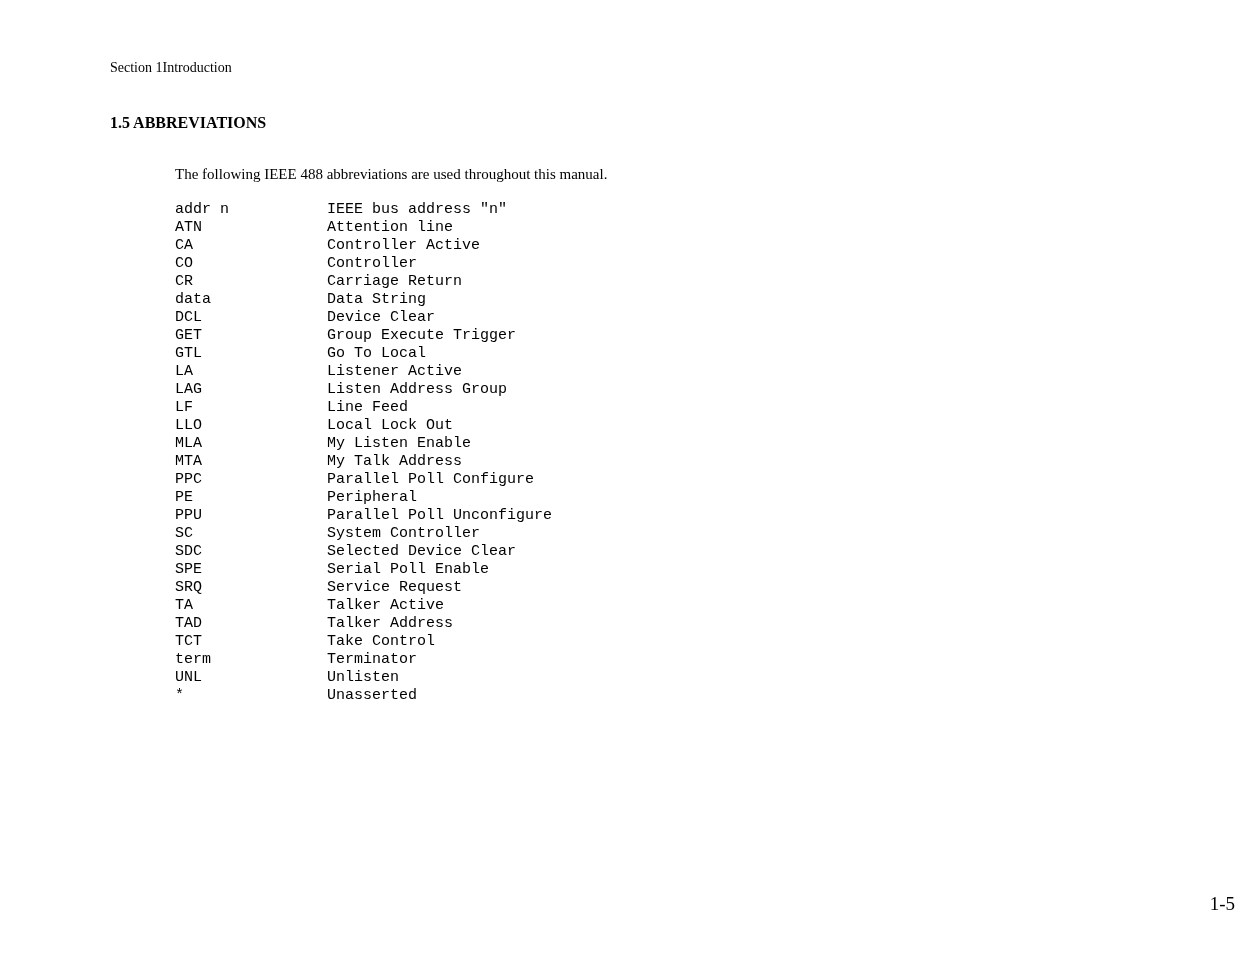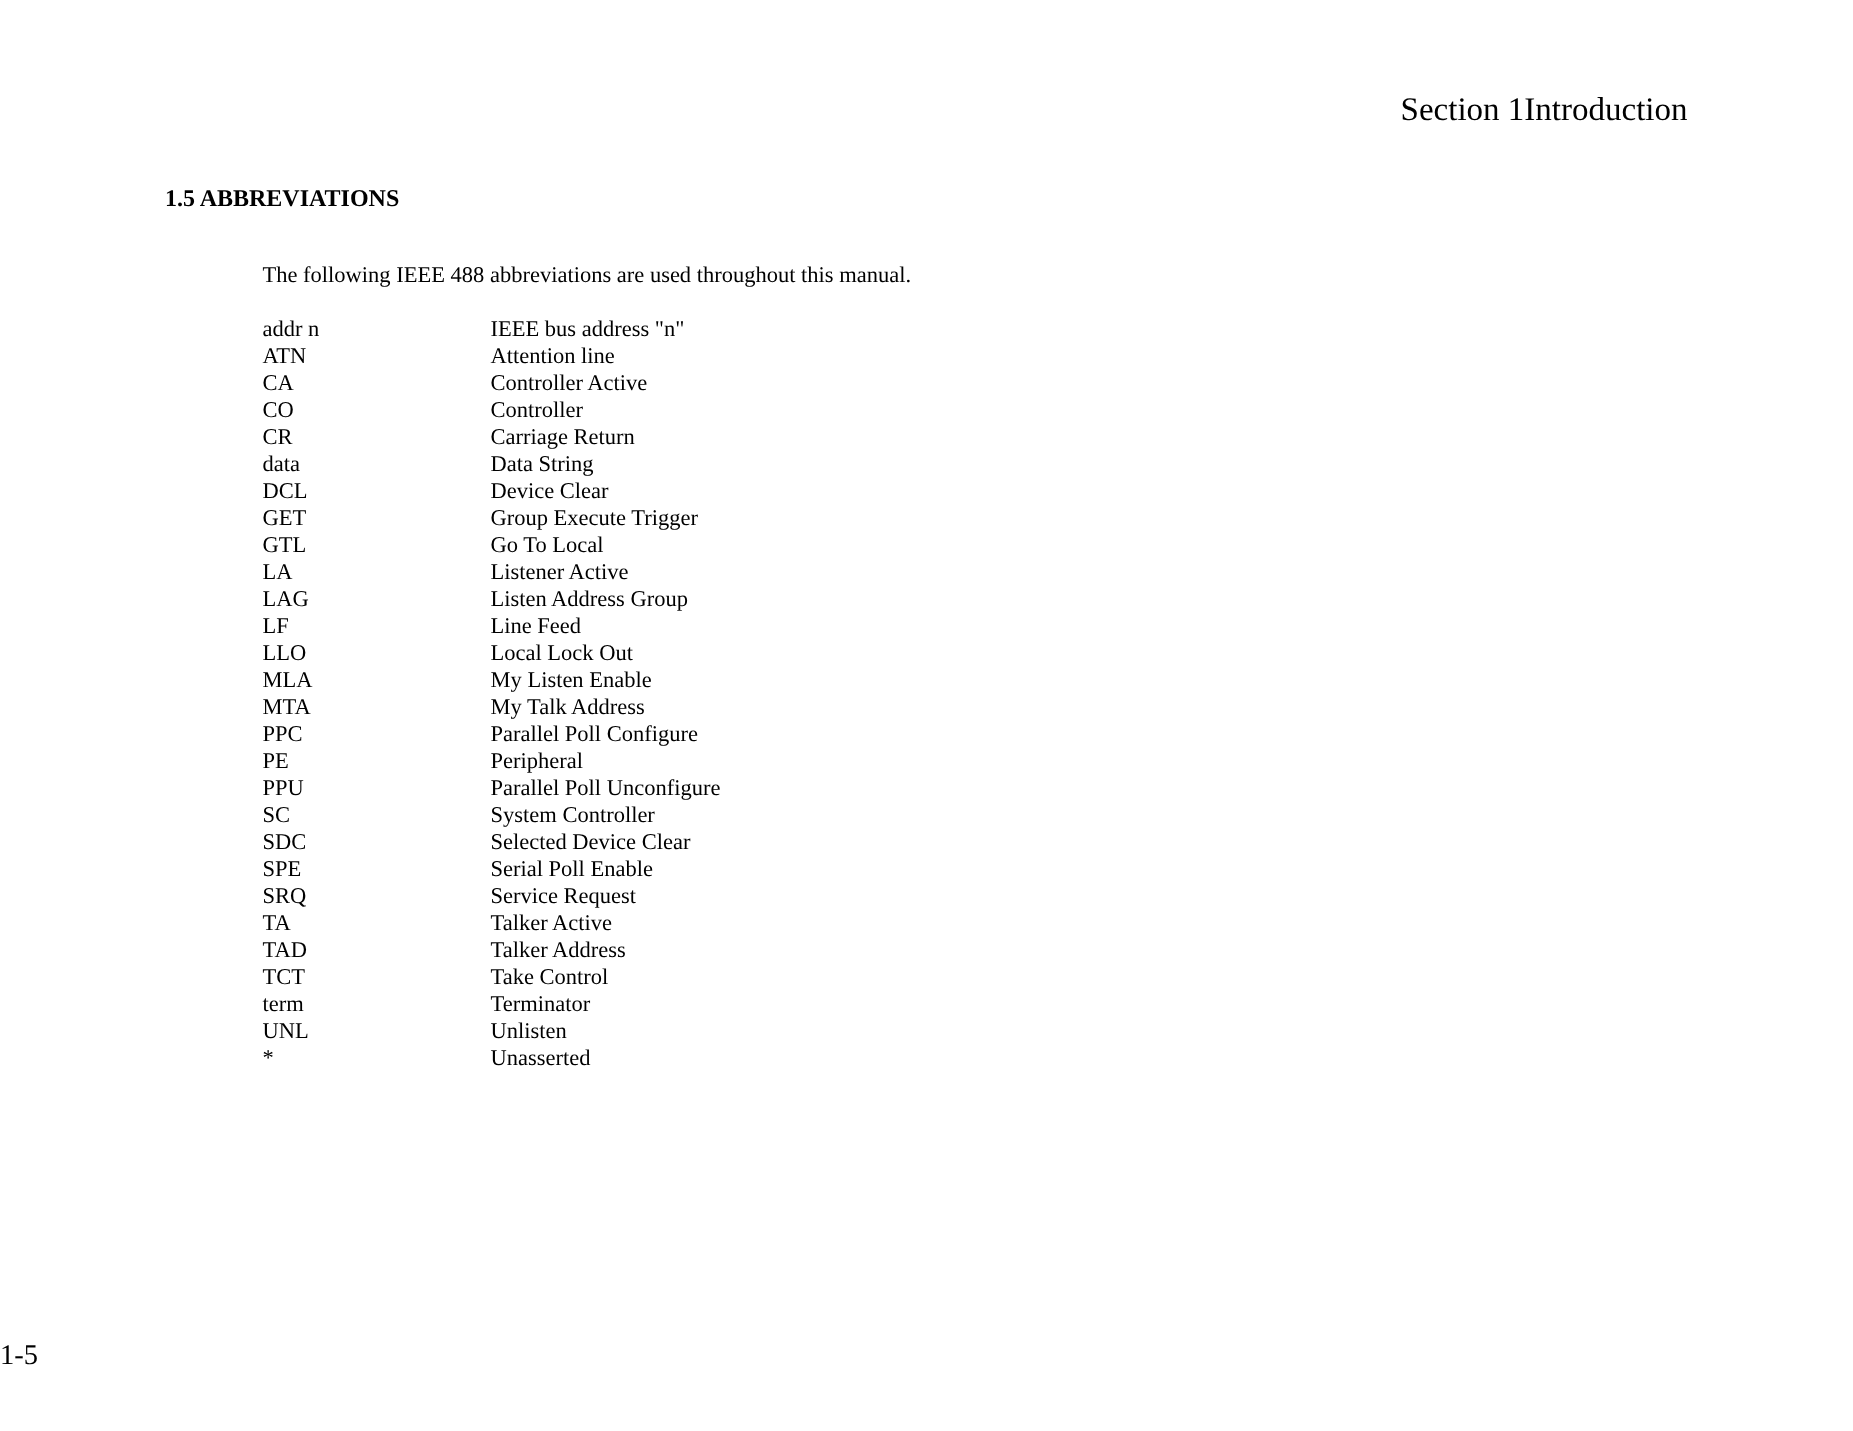--- a/index.html
+++ b/index.html
@@ -13,55 +13,56 @@
       color: #000000;
       width: 1235px;
       height: 954px;
       position: relative;
     }
     .page {
       padding: 60px 110px 0 110px;
     }
     .header {
       display: flex;
-      justify-content: flex-end;
-      font-size: 22px;
+      justify-content: flex-start;
+      font-size: 14px;
       margin-bottom: 38px;
     }
     .section-heading {
       font-size: 16px;
       font-weight: bold;
       margin-bottom: 34px;
     }
     .intro-text {
       font-size: 15px;
       margin-left: 65px;
       margin-bottom: 18px;
     }
     .abbrev-list {
       margin-left: 65px;
       font-size: 15px;
       line-height: 1.2;
+      font-family: Liberation Mono, monospace;
     }
     .abbrev-row {
       display: flex;
     }
     .abbrev-key {
       width: 152px;
       flex-shrink: 0;
     }
     .abbrev-val {
       flex: 1;
     }
     .page-number {
       position: absolute;
       left: 0;
       right: 0;
       top: 893px;
-      text-align: left;
+      text-align: right;
       font-size: 19px;
     }
   </style>
 </head>
 <body>
 
 <div class="page">
   <div class="header">
     <span>Section 1</span>
     <span>Introduction</span>

